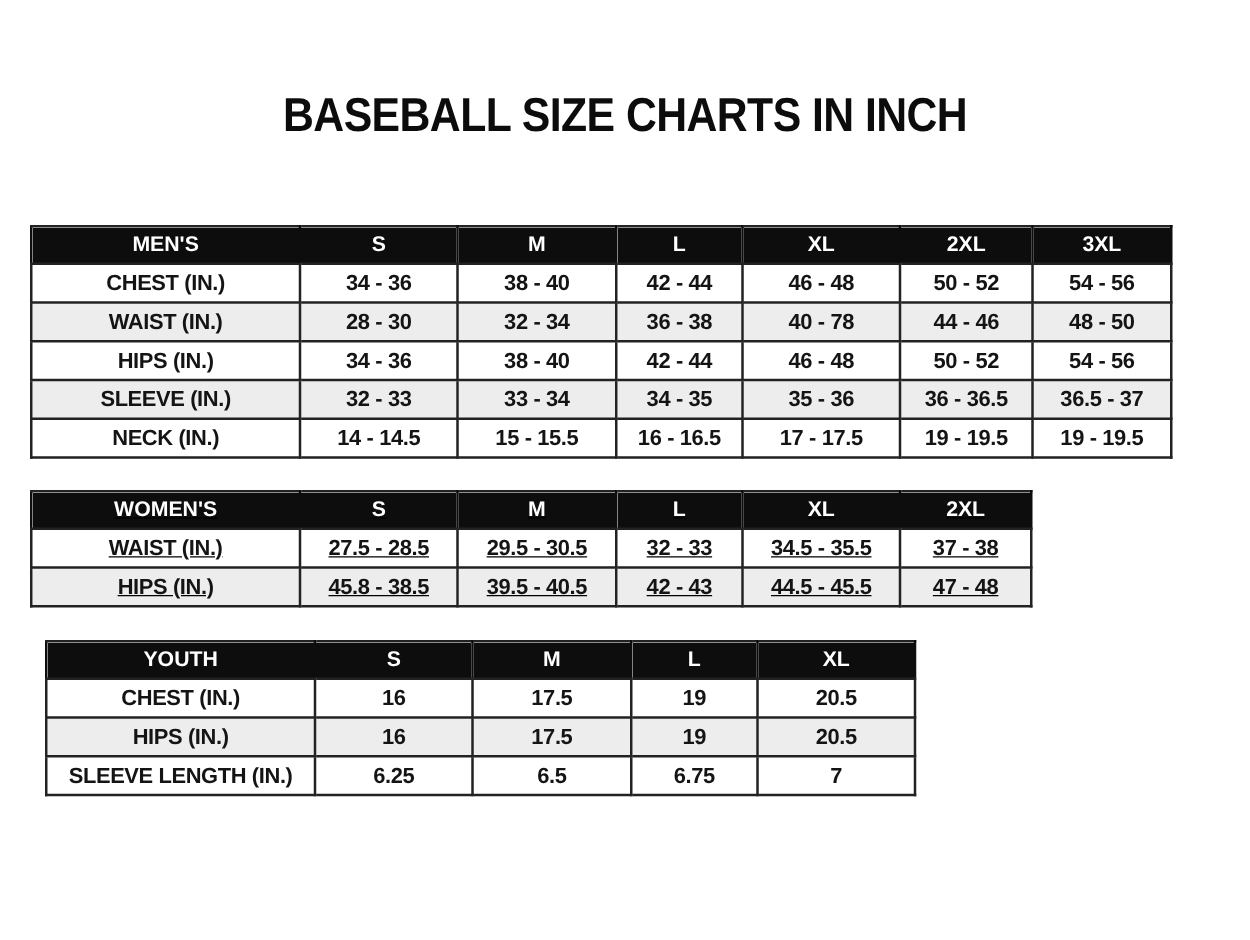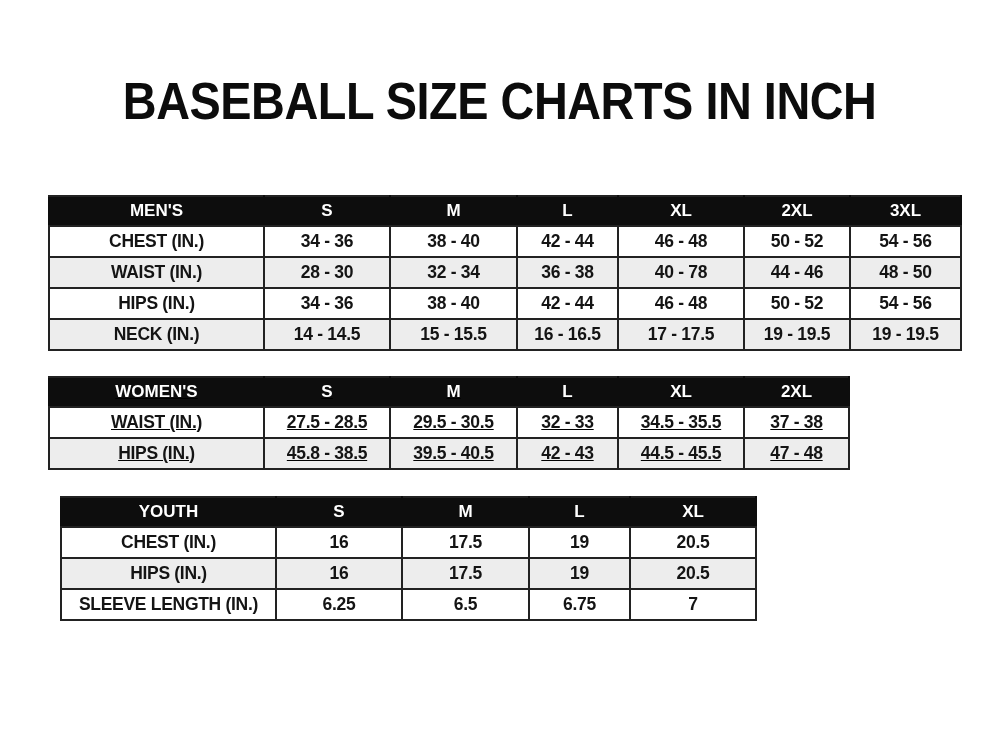--- a/index.html
+++ b/index.html
@@ -17,33 +17,33 @@
     width: 1000px;
     height: 752px;
     background: var(--background);
     font-family: "Liberation Sans", "DejaVu Sans", sans-serif;
     overflow: hidden;
   }
   .title {
     margin: 74px 0 0 0;
     width: 1000px;
     text-align: center;
-    font-size: 52px;
+    font-size: 38px;
     font-weight: bold;
     line-height: 1.05;
     color: #0c0c0c;
     letter-spacing: -0.5px;
     white-space: nowrap;
   }
   .title .squeeze {
     display: inline-block;
     transform: scaleX(0.9);
     transform-origin: 50% 50%;
   }
-  .tables-wrap { margin-left: 48px; }
+  .tables-wrap { margin-left: 24px; }
   section.size-table-section { display: block; }
   #mens-section   { margin-top: 66px; }
   #womens-section { margin-top: 25px; text-decoration: underline; }
   #youth-section  { margin-top: 26px; padding-left: 12px; }
 
   table {
     border-collapse: collapse;
     table-layout: fixed;
   }
   th, td {
@@ -122,20 +122,29 @@
           <tr>
             <td>HIPS (IN.)</td>
             <td>34 - 36</td>
             <td>38 - 40</td>
             <td>42 - 44</td>
             <td>46 - 48</td>
             <td>50 - 52</td>
             <td>54 - 56</td>
           </tr>
           <tr>
+            <td>SLEEVE (IN.)</td>
+            <td>32 - 33</td>
+            <td>33 - 34</td>
+            <td>34 - 35</td>
+            <td>35 - 36</td>
+            <td>36 - 36.5</td>
+            <td>36.5 - 37</td>
+          </tr>
+          <tr>
             <td>NECK (IN.)</td>
             <td>14 - 14.5</td>
             <td>15 - 15.5</td>
             <td>16 - 16.5</td>
             <td>17 - 17.5</td>
             <td>19 - 19.5</td>
             <td>19 - 19.5</td>
           </tr>
         </tbody>
       </table>

